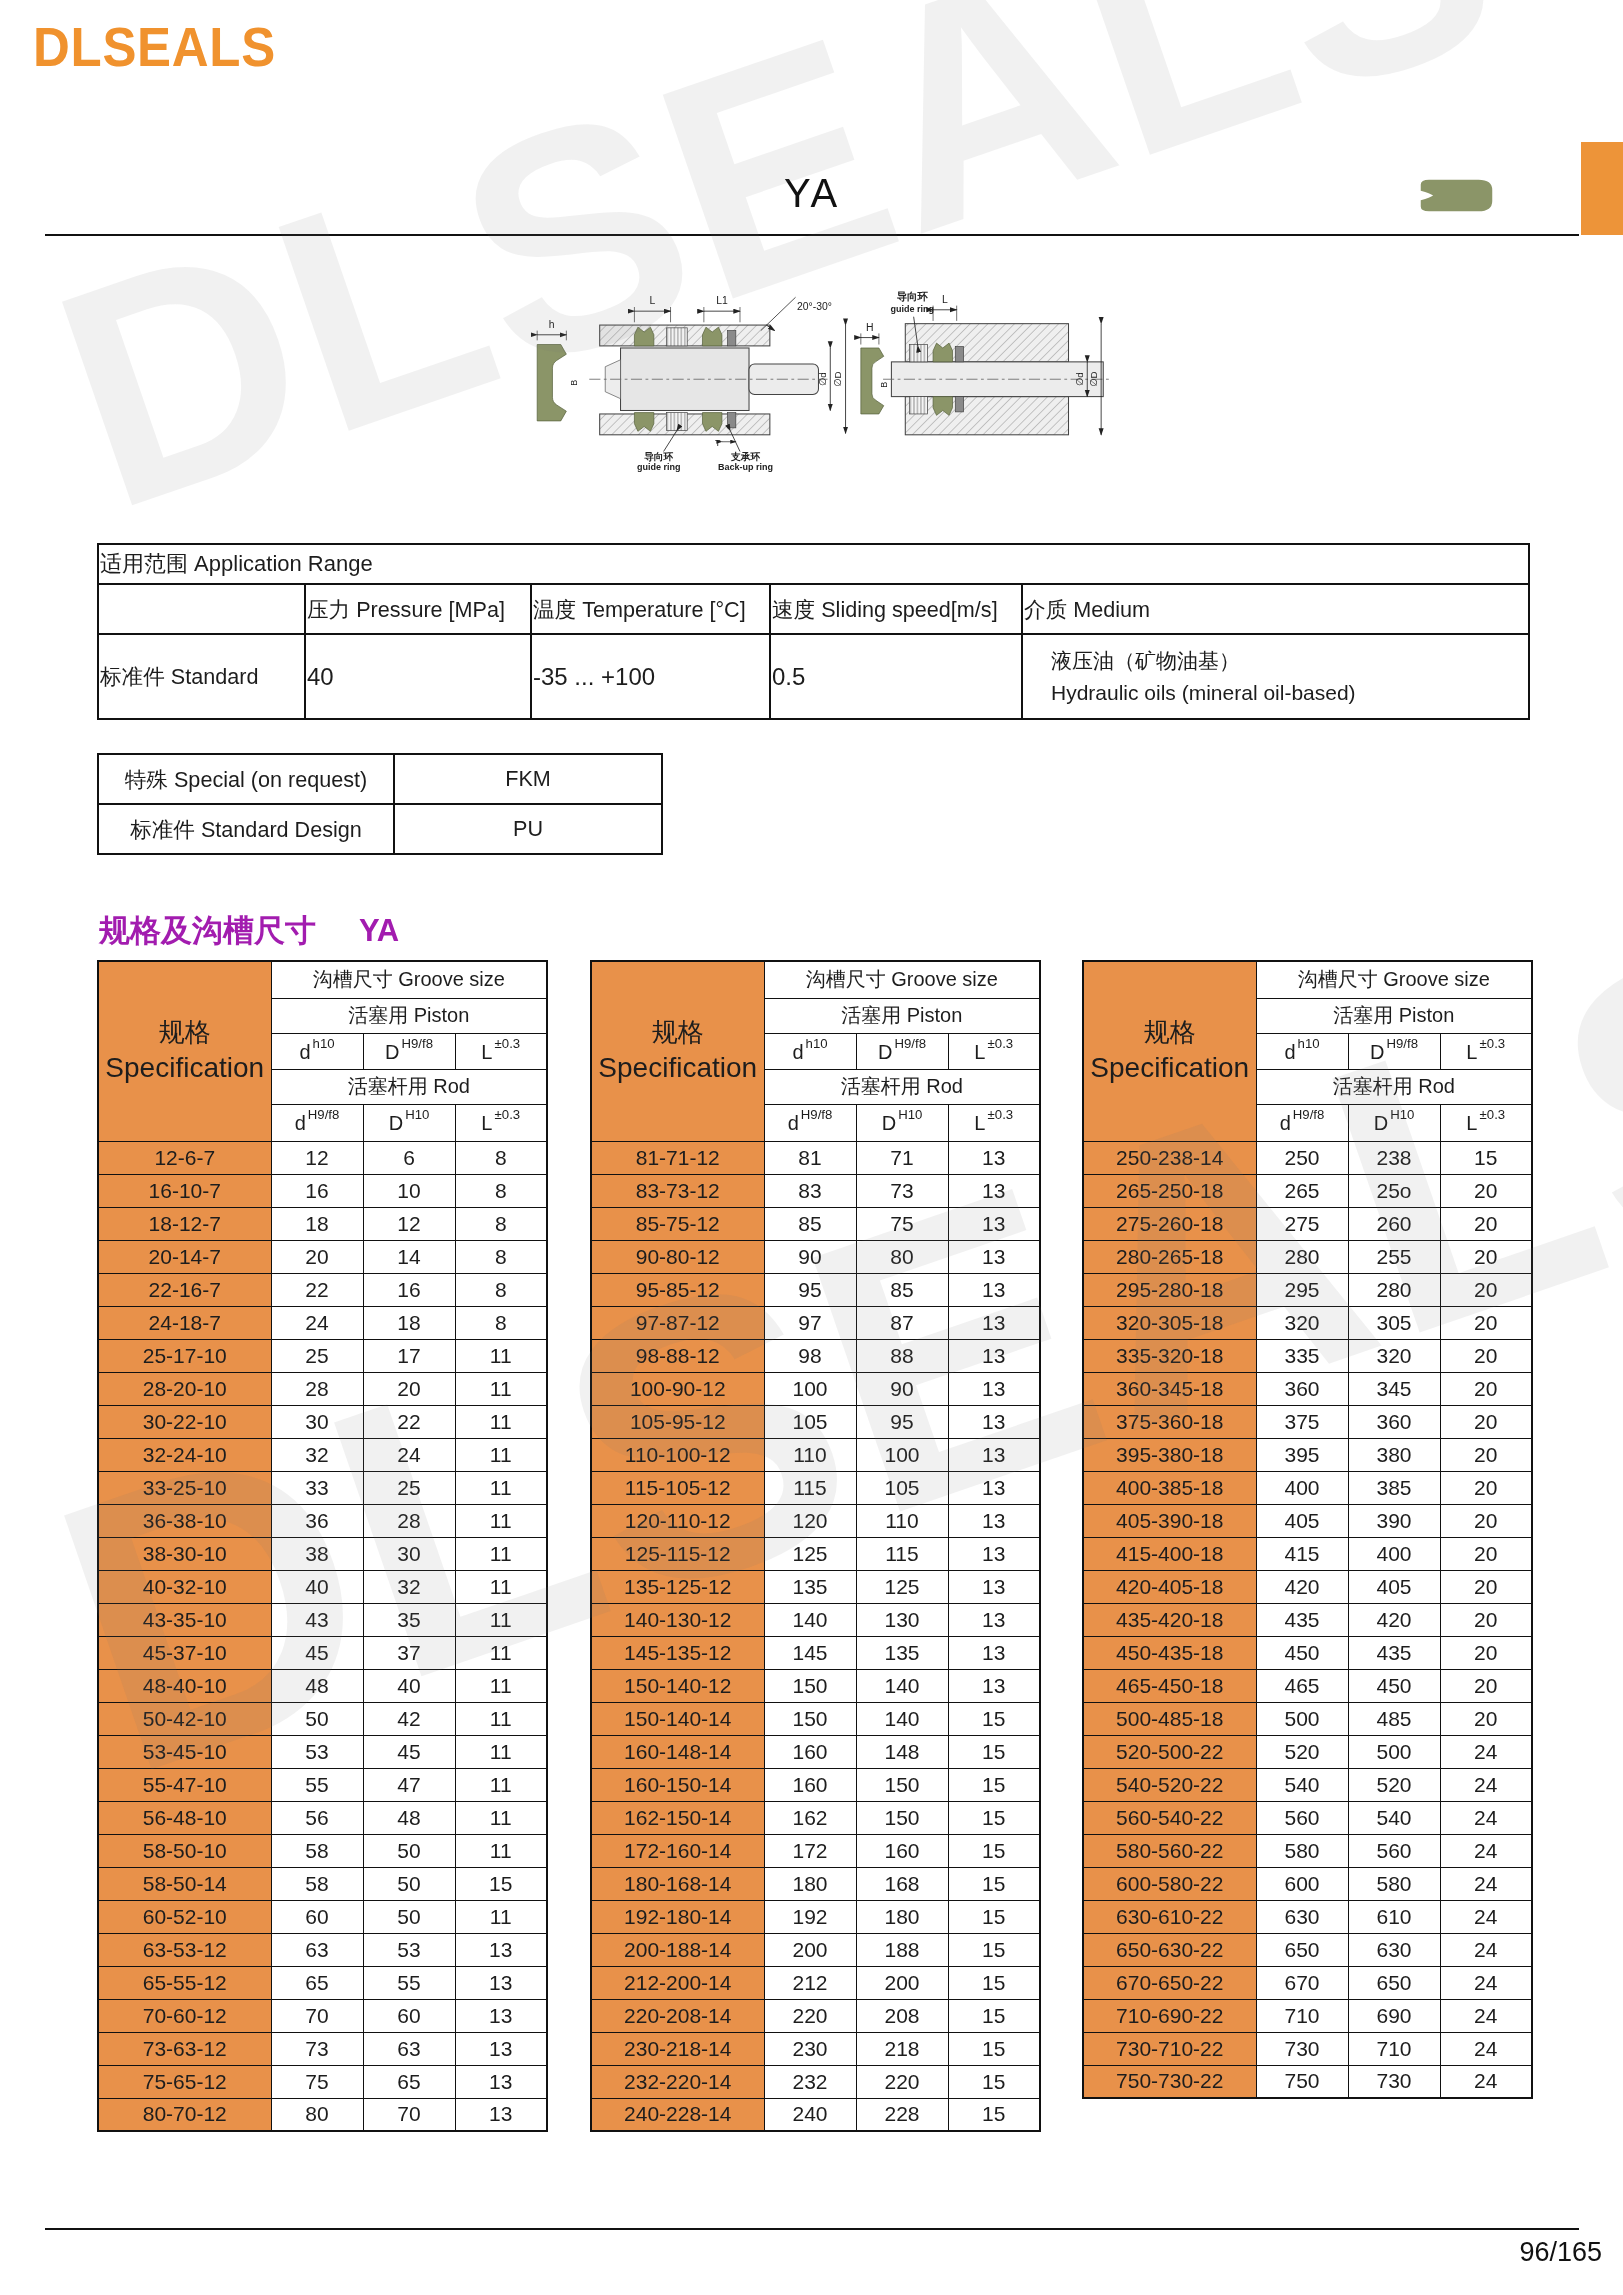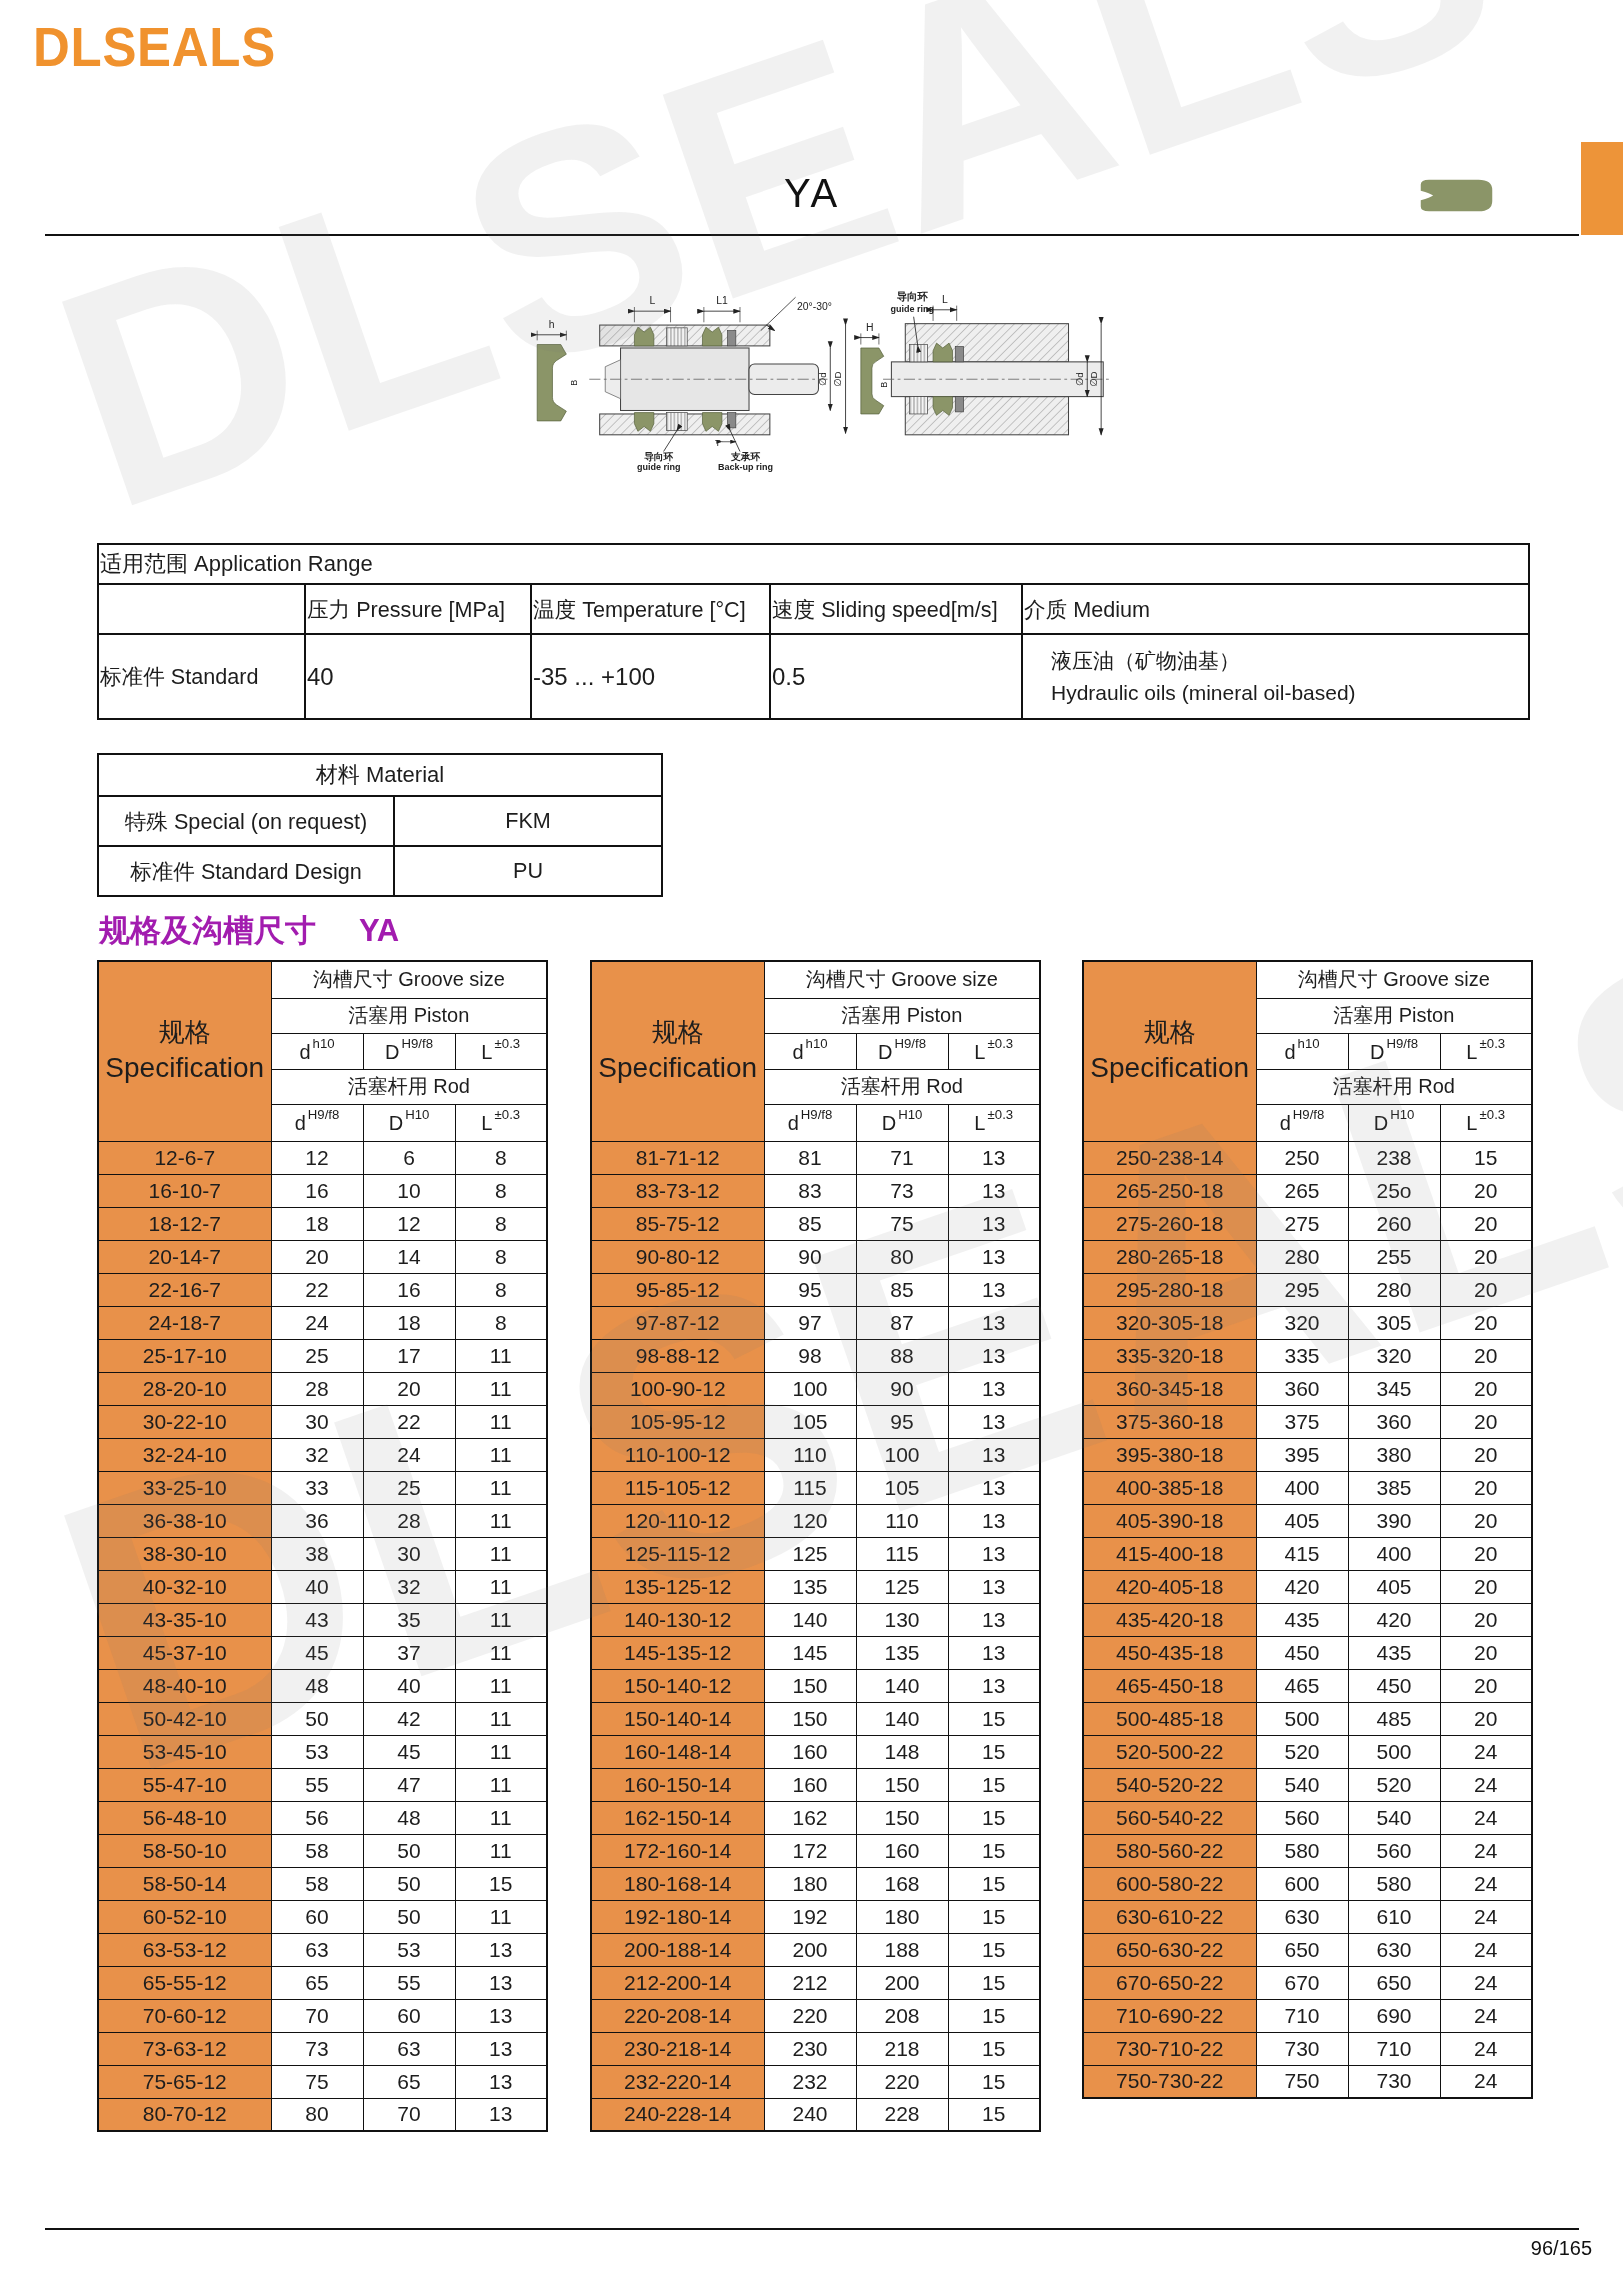--- a/index.html
+++ b/index.html
@@ -57,21 +57,21 @@
   .spec-head .cn{font-size:26px;line-height:1.3;}
   .spec-head .en{font-size:28px;line-height:1.3;}
   .dimhead{font-size:23px;}
   .dimhead sup{font-size:13.2px;position:relative;top:-2.8px;margin-left:2.1px;}
   .spec-table tbody tr{height:33px;}
   .spec-table tbody td{font-size:21px;}
   .spec-table tbody td.spec-cell{background:var(--cell-orange);}
   #spec-0{left:97px;} #spec-1{left:590px;} #spec-2{left:1082px;}
   
   .footer-rule{position:absolute;left:45px;width:1534px;top:2228px;height:2.1px;background:#111;}
-  .page-num{position:absolute;right:32px;top:2237px;font-size:20px;color:#111;}
+  .page-num{position:absolute;right:22px;top:2237px;font-size:27px;color:#111;}
 </style>
 </head>
 <body>
 
 <div class="page">
 
   <div class="watermark wm1">DLSEALS</div>
   <div class="watermark wm2">DLSEALS</div>
 
   <div class="logo">DLSEALS</div>
@@ -224,23 +224,20 @@
     </tr>
   </tbody>
     </table>
 
   <table class="mat-table">
     <colgroup>
         <col style="width:296px">
         <col style="width:268px">
       </colgroup>
     <tbody>
-        <tr class="mat-title">
-      <td colspan="2">材料 Material</td>
-    </tr>
     <tr class="mat-row">
       <td>特殊 Special (on request)</td>
       <td>FKM</td>
     </tr>
     <tr class="mat-row">
       <td>标准件 Standard Design</td>
       <td>PU</td>
     </tr>
   </tbody>
     </table>

